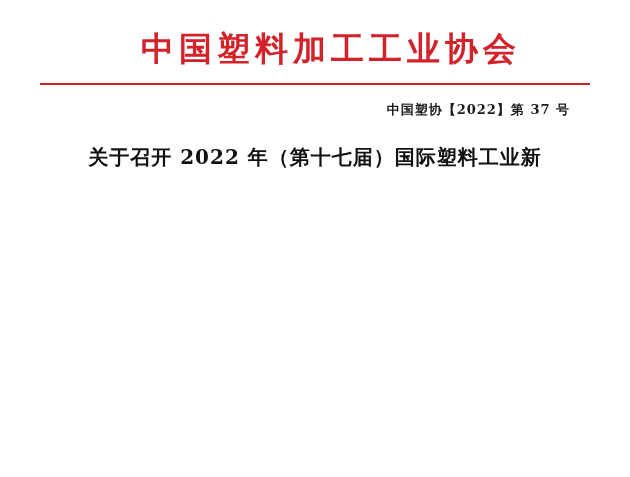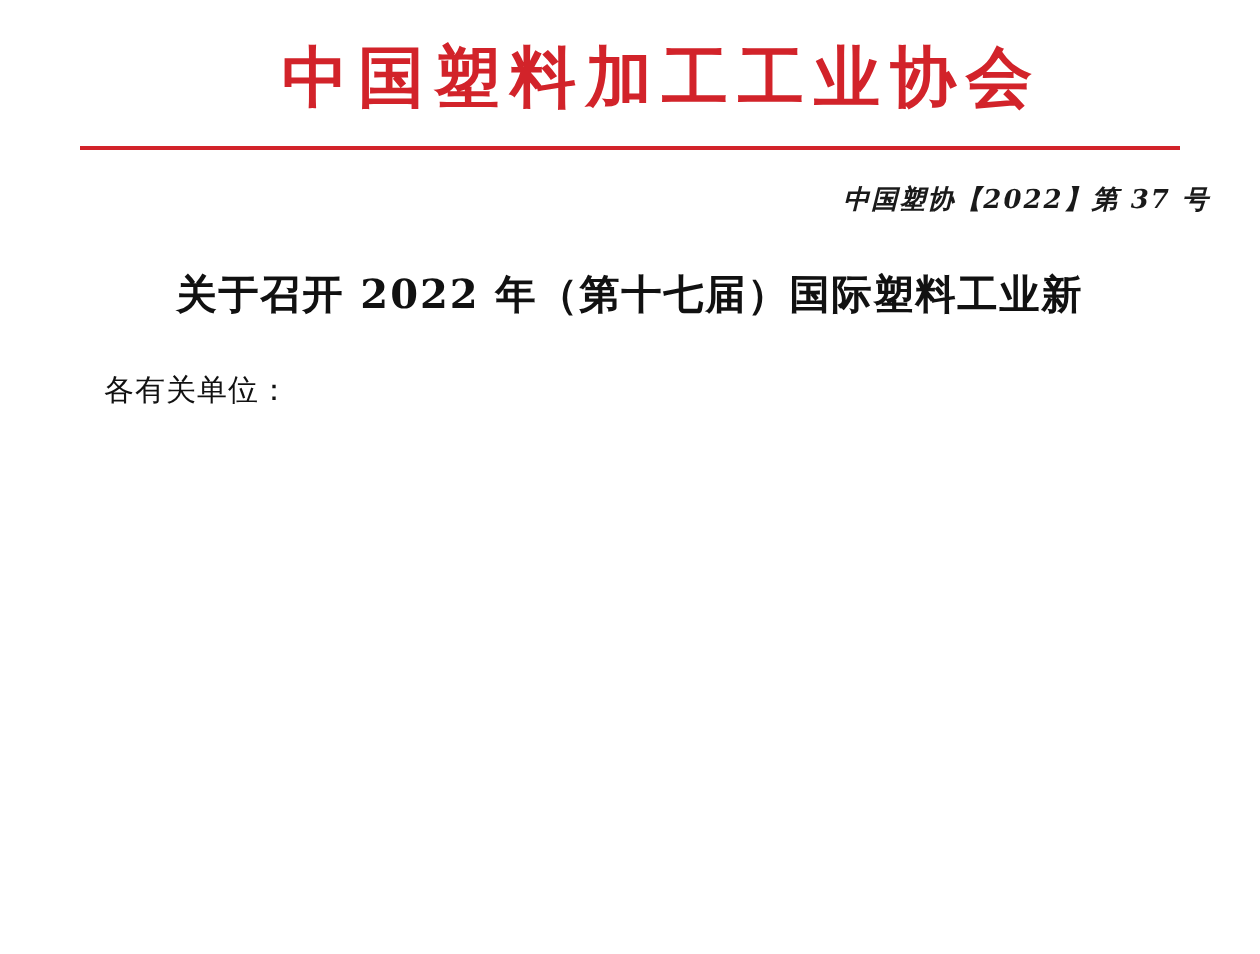--- a/index.html
+++ b/index.html
@@ -15,48 +15,47 @@
   }
   .page {
     position: relative;
     width: 630px;
     height: 477px;
     background: #ffffff;
     box-sizing: border-box;
   }
   .letterhead {
     text-align: center;
-    padding-top: 18px;
+    padding-top: 28px;
     padding-left: 40px;
     padding-right: 40px;
     margin-left: 32px;
   }
   .letterhead-title {
     color: #d2232a;
     font-family: "DejaVu Serif", "Liberation Serif", serif;
     font-weight: bold;
     font-size: 33px;
     letter-spacing: 5px;
     line-height: 1.25;
     white-space: nowrap;
   }
   .red-rule {
     margin: 14px 40px 0 40px;
     height: 2px;
     background: #d2232a;
   }
   .doc-number {
-    margin: 16px 25px 0 40px;
+    margin: 16px 60px 0 40px;
     text-align: right;
     font-family: "DejaVu Serif", "Liberation Serif", serif;
     font-size: 13px;
     font-weight: bold;
     color: #1a1a1a;
     letter-spacing: 1px;
-    font-style: italic;
   }
   .doc-title {
     margin: 18px 58px 0 58px;
     text-align: center;
     font-family: "DejaVu Serif", "Liberation Serif", serif;
     font-weight: bold;
     font-size: 20px;
     color: #111111;
     line-height: 2.0;
     letter-spacing: 1px;
@@ -89,16 +88,15 @@
 
   <div class="red-rule"></div>
 
   <div class="doc-number">中国塑协【2022】第 37 号</div>
 
   <div class="doc-title">
     <div>关于召开 2022 年（第十七届）国际塑料工业新</div>
   </div>
 
   <div class="body-text">
-    <div class="salutation">各有关单位：</div>
   </div>
 
 </div>
 
 </body></html>

